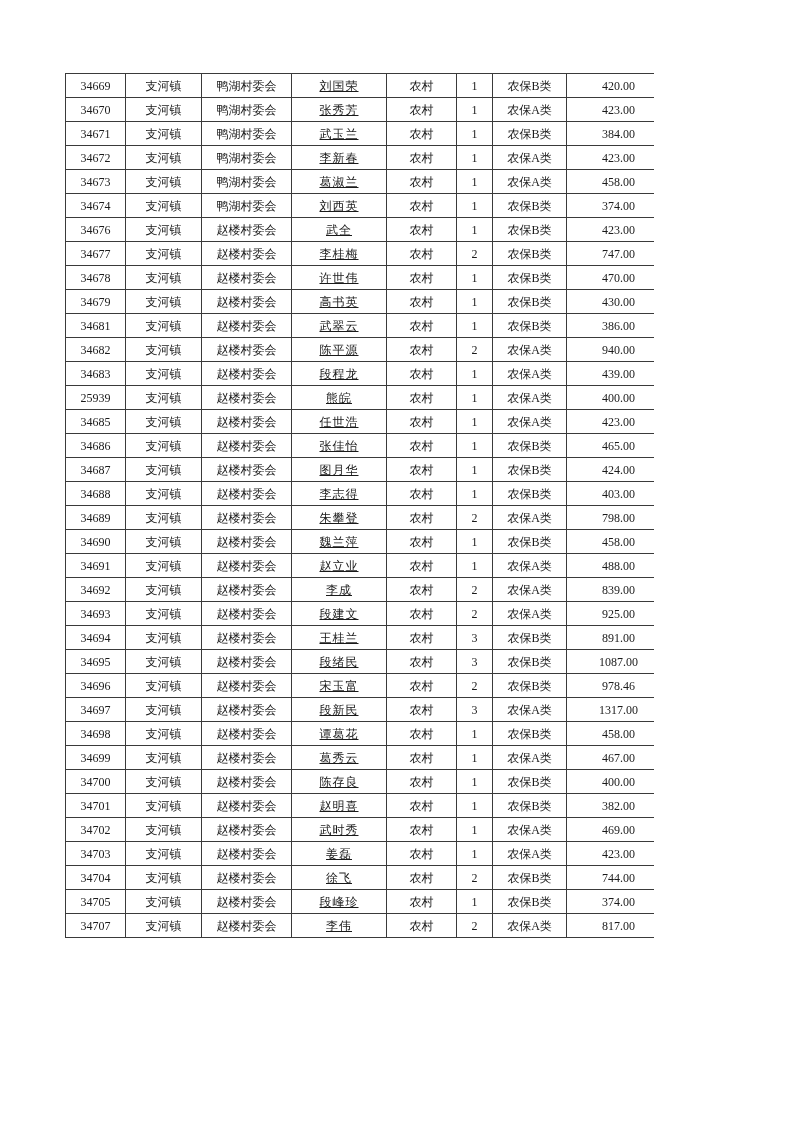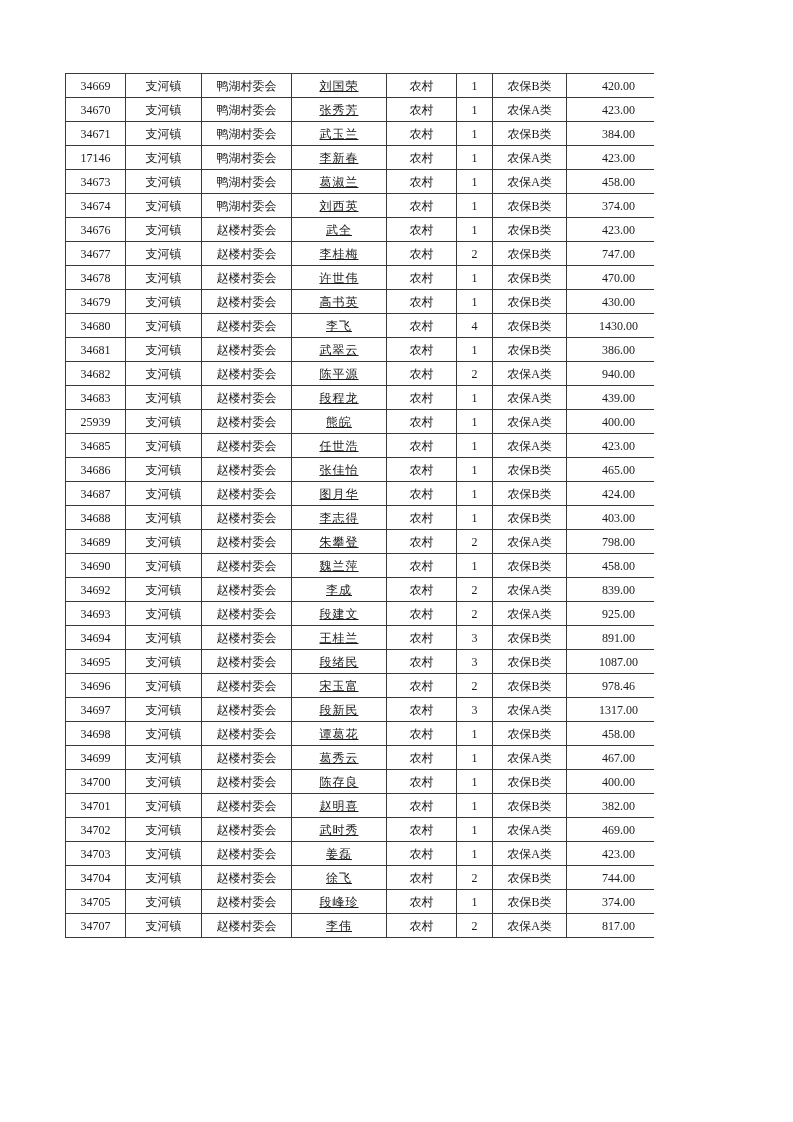--- a/index.html
+++ b/index.html
@@ -78,21 +78,21 @@
       <td class="c-id">34671</td>
       <td class="c-town">支河镇</td>
       <td class="c-village">鸭湖村委会</td>
       <td class="c-name">武玉兰</td>
       <td class="c-type">农村</td>
       <td class="c-count">1</td>
       <td class="c-category">农保B类</td>
       <td class="c-amount">384.00</td>
     </tr>
         <tr>
-      <td class="c-id">17146</td>
+      <td class="c-id">34672</td>
       <td class="c-town">支河镇</td>
       <td class="c-village">鸭湖村委会</td>
       <td class="c-name">李新春</td>
       <td class="c-type">农村</td>
       <td class="c-count">1</td>
       <td class="c-category">农保A类</td>
       <td class="c-amount">423.00</td>
     </tr>
         <tr>
       <td class="c-id">34673</td>
@@ -148,30 +148,20 @@
       <td class="c-id">34679</td>
       <td class="c-town">支河镇</td>
       <td class="c-village">赵楼村委会</td>
       <td class="c-name">高书英</td>
       <td class="c-type">农村</td>
       <td class="c-count">1</td>
       <td class="c-category">农保B类</td>
       <td class="c-amount">430.00</td>
     </tr>
         <tr>
-      <td class="c-id">34680</td>
-      <td class="c-town">支河镇</td>
-      <td class="c-village">赵楼村委会</td>
-      <td class="c-name">李飞</td>
-      <td class="c-type">农村</td>
-      <td class="c-count">4</td>
-      <td class="c-category">农保B类</td>
-      <td class="c-amount">1430.00</td>
-    </tr>
-        <tr>
       <td class="c-id">34681</td>
       <td class="c-town">支河镇</td>
       <td class="c-village">赵楼村委会</td>
       <td class="c-name">武翠云</td>
       <td class="c-type">农村</td>
       <td class="c-count">1</td>
       <td class="c-category">农保B类</td>
       <td class="c-amount">386.00</td>
     </tr>
         <tr>
@@ -256,20 +246,30 @@
     </tr>
         <tr>
       <td class="c-id">34690</td>
       <td class="c-town">支河镇</td>
       <td class="c-village">赵楼村委会</td>
       <td class="c-name">魏兰萍</td>
       <td class="c-type">农村</td>
       <td class="c-count">1</td>
       <td class="c-category">农保B类</td>
       <td class="c-amount">458.00</td>
+    </tr>
+        <tr>
+      <td class="c-id">34691</td>
+      <td class="c-town">支河镇</td>
+      <td class="c-village">赵楼村委会</td>
+      <td class="c-name">赵立业</td>
+      <td class="c-type">农村</td>
+      <td class="c-count">1</td>
+      <td class="c-category">农保A类</td>
+      <td class="c-amount">488.00</td>
     </tr>
         <tr>
       <td class="c-id">34692</td>
       <td class="c-town">支河镇</td>
       <td class="c-village">赵楼村委会</td>
       <td class="c-name">李成</td>
       <td class="c-type">农村</td>
       <td class="c-count">2</td>
       <td class="c-category">农保A类</td>
       <td class="c-amount">839.00</td>

